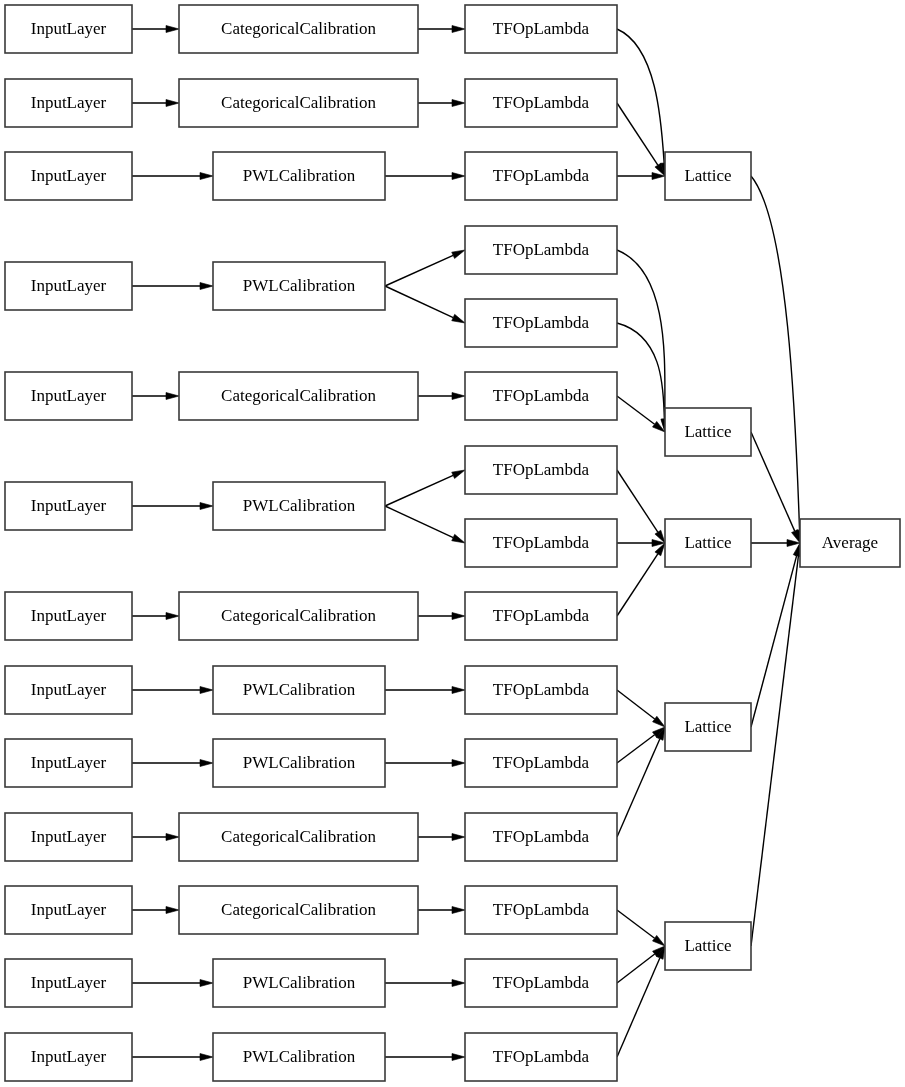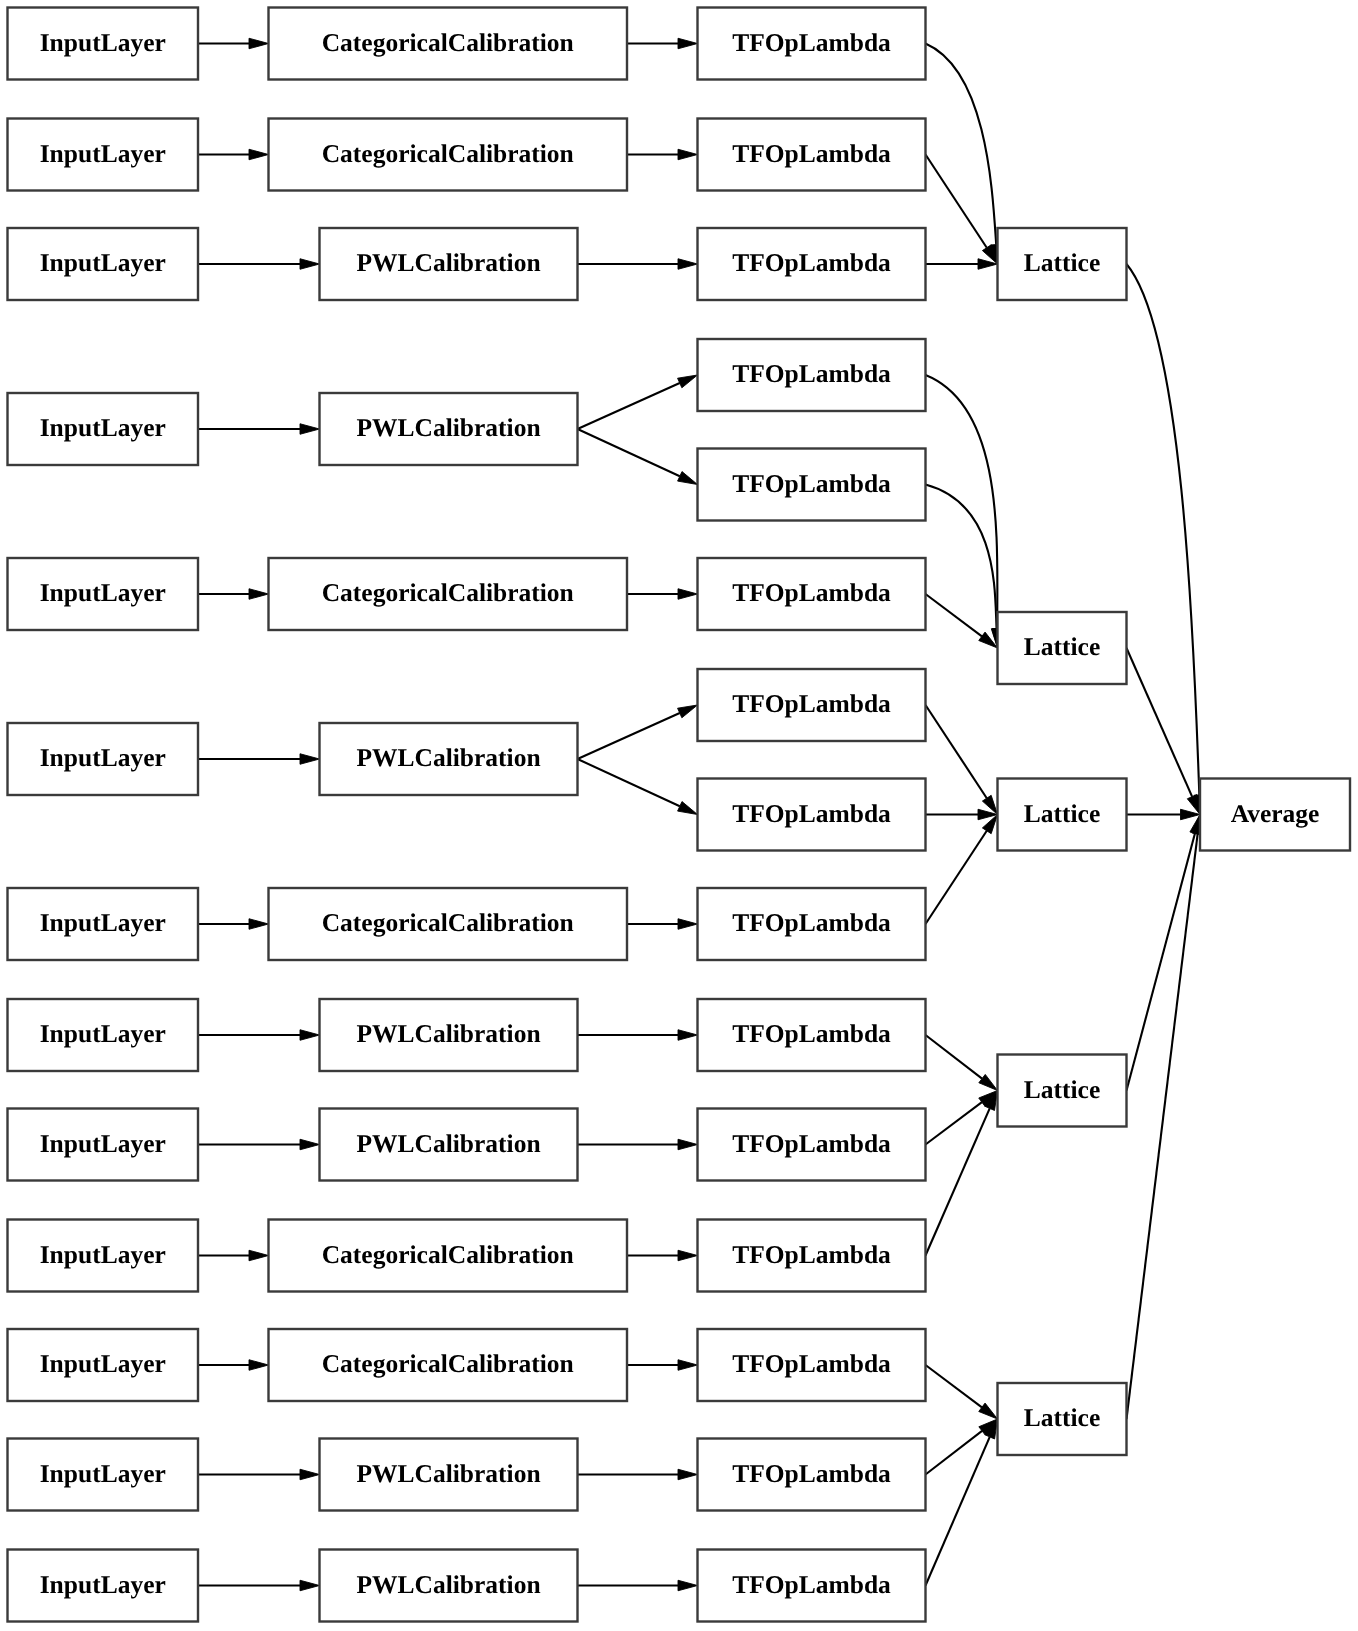--- a/index.html
+++ b/index.html
@@ -9,21 +9,20 @@
   }
   body {
     font-family: "Liberation Serif", serif;
   }
   #diagram-root {
     position: relative;
     width: 905px;
     height: 1087px;
     background: #ffffff;
     overflow: hidden;
-    font-weight: bold;
   }
   svg#graph {
     display: block;
     width: 905px;
     height: 1087px;
   }
   .node-box {
     fill: #ffffff;
     stroke: #3a3a3a;
     stroke-width: 1.6;

